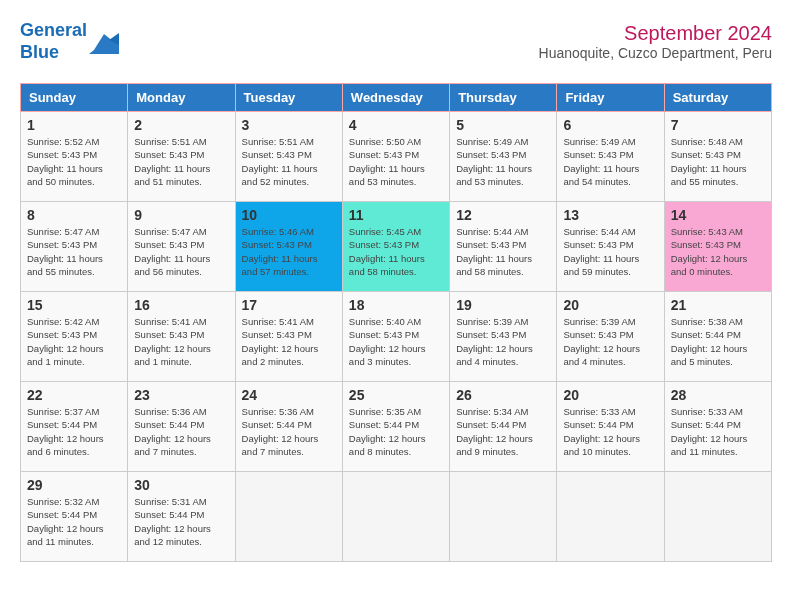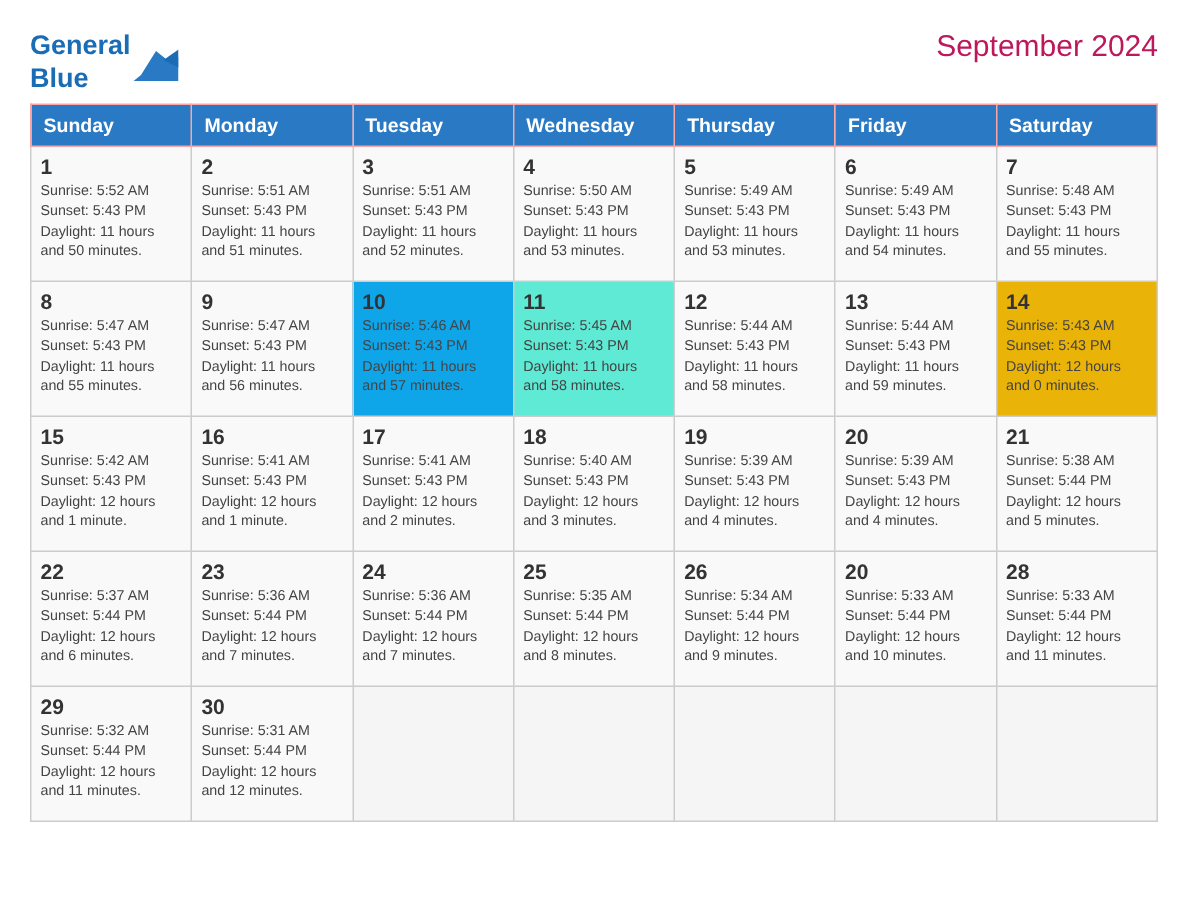--- a/index.html
+++ b/index.html
@@ -6,22 +6,22 @@
     body {
       font-family: Arial, sans-serif;
       background: #fff;
       width: 792px;
       min-height: 612px;
       padding: 20px;
     }
     .header {
       display: flex;
       justify-content: space-between;
-      align-items: flex-start;
-      margin-bottom: 6px;
+      align-items: center;
+      margin-bottom: 20px;
     }
     .logo {
       display: flex;
       align-items: center;
     }
     .logo-text {
       font-size: 18px;
       font-weight: bold;
       color: #333;
       line-height: 1.2;
@@ -102,20 +102,21 @@
         <span>General</span><br><span style="color:#1a6cb5;">Blue</span>
       </div>
     </div>
     <svg class="logo-icon" viewBox="0 0 30 24" xmlns="http://www.w3.org/2000/svg">
       <polygon points="5,20 15,4 25,12 30,8 30,24 0,24" fill="#2979c4"></polygon>
       <polygon points="20,10 30,3 30,15" fill="#1a6cb5"></polygon>
     </svg>
   </div>
   <div class="title-block">
     <div class="month-title">September 2024</div>
+    <div class="subtitle">Huanoquite, Cuzco Department, Peru</div>
   </div>
 </div>
 
 <table>
   <thead>
     <tr>
     <th class="day-header">Sunday</th>
         <th class="day-header">Monday</th>
         <th class="day-header">Tuesday</th>
         <th class="day-header">Wednesday</th>
@@ -225,21 +226,21 @@
         </div>
       </td>
         <td style="background: rgb(249, 249, 249);">
         <span class="day-num">13</span>
         <div class="day-info">
           Sunrise: 5:44 AM<br>
           Sunset: 5:43 PM<br>
           Daylight: 11 hours and 59 minutes.
         </div>
       </td>
-        <td style="background: #eab308; margin-top: 40px;">
+        <td style="background: #f9a8d4; margin-top: 40px;">
         <span class="day-num">14</span>
         <div class="day-info">
           Sunrise: 5:43 AM<br>
           Sunset: 5:43 PM<br>
           Daylight: 12 hours and 0 minutes.
         </div>
       </td>
       </tr>
       <tr class="week-row" style="background: rgb(255, 255, 255);">
         <td>

